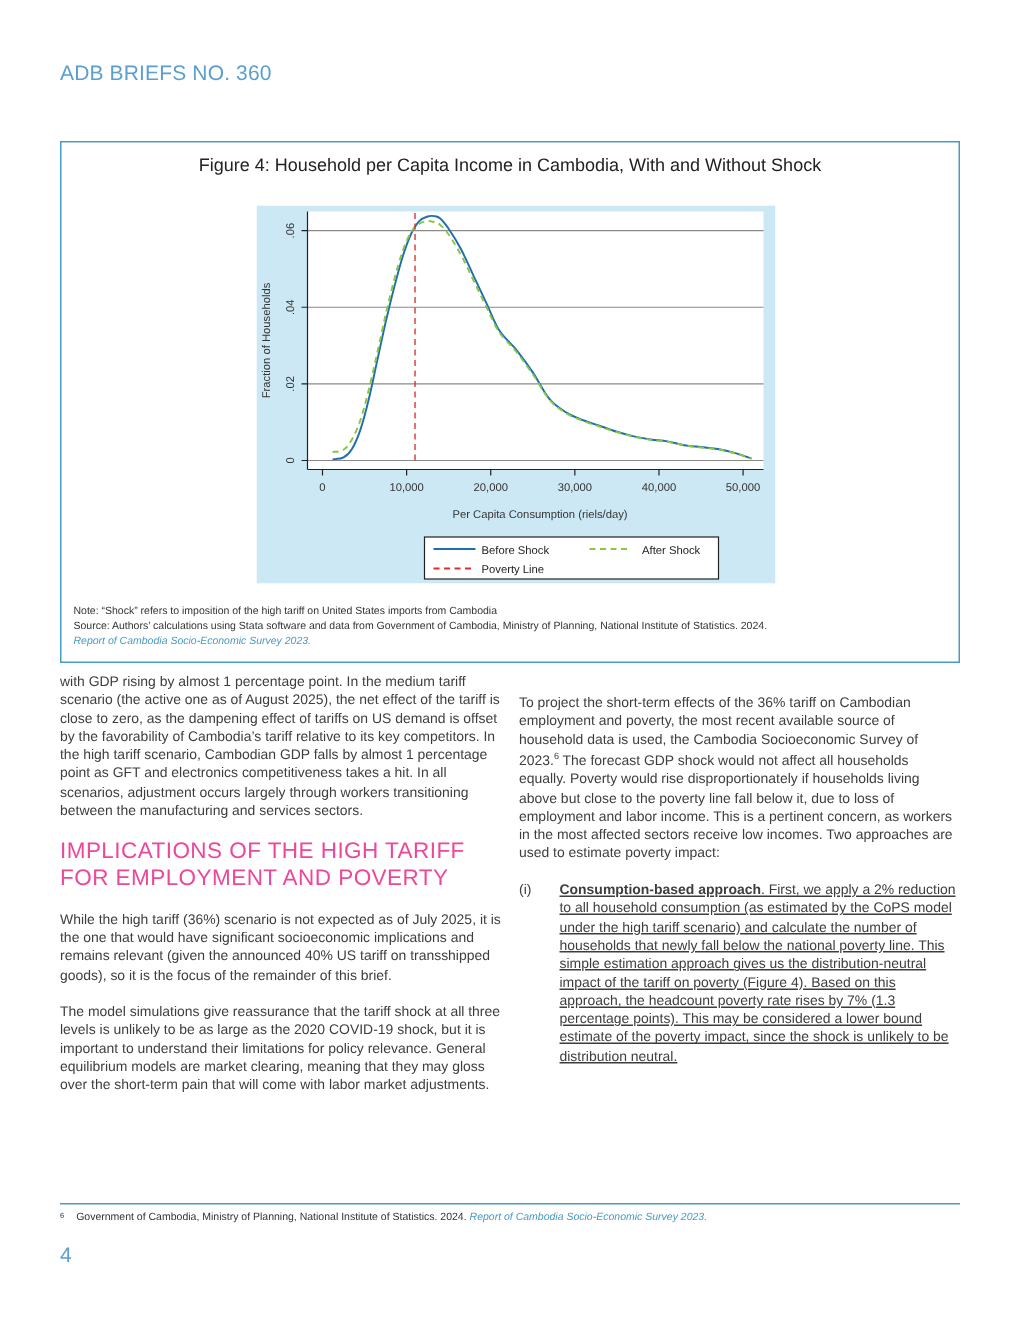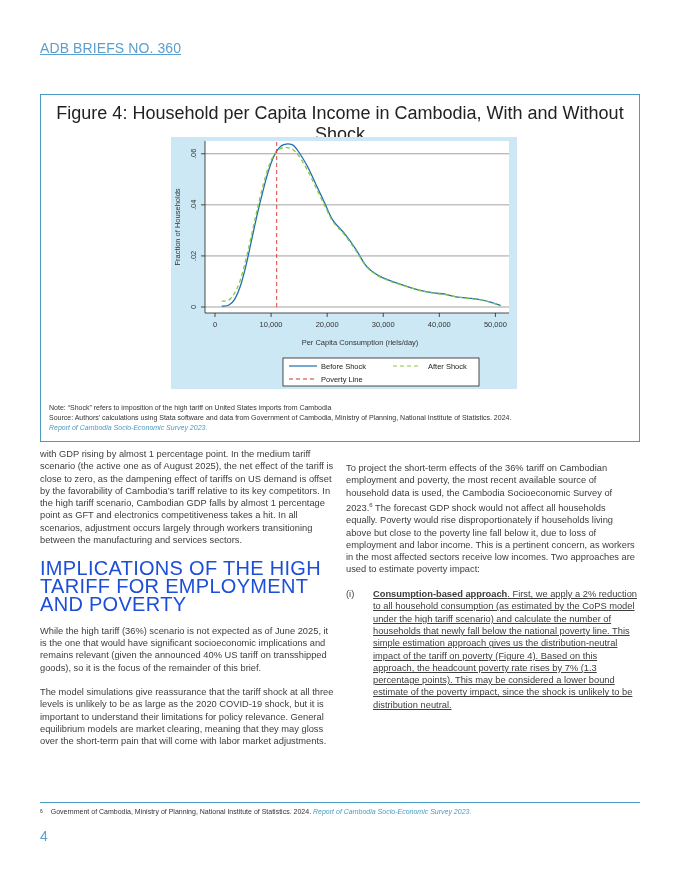--- a/index.html
+++ b/index.html
@@ -1,29 +1,29 @@
 <!DOCTYPE html>
 <html><head>
 <meta charset="utf-8">
 <style>
   html, body { margin:0; padding:0; background:#ffffff; }
   body { width:680px; height:880px; position:relative; overflow:hidden;
          font-family:"Liberation Sans", "DejaVu Sans", sans-serif; color:#3a3a3a; }
-  .series-title { position:absolute; left:40px; top:40px; font-size:14px; color:#5b9fcf; letter-spacing:0.1px;text-decoration:underline; }
+  .series-title { position:absolute; left:40px; top:40px; font-size:14px; color:#5b9fcf; letter-spacing:0.1px; }
   .figure-box { position:absolute; left:40px; top:94px; width:600px; height:348px;
                 border:1px solid #4a9bc0; box-sizing:border-box; }
-  .fig-title { position:absolute; left:0; right:0; top:8px; text-align:center; font-size:18px; color:#222; }
+  .fig-title { position:absolute; left:0; right:0; top:8px; text-align:center; font-size:12px; color:#222; }
   .chart-svg { position:absolute; left:130px; top:42px; }
   .notes { position:absolute; left:8px; top:308px; font-size:7px; line-height:10px; color:#333; }
   .notes .link { color:#4a9bc0; font-style:italic; }
   .col { position:absolute; font-size:9.3px; line-height:12.3px; color:#3d3d3d; }
   .col p { margin:0 0 12.3px 0; }
   .left-col { left:40px; top:448px; width:296px; }
   .right-col { left:346px; top:462px; width:292px; }
-  .heading { font-size:20px; line-height:18px; color:#1d4ed8; font-weight:normal; margin:10px 0 12px 0; letter-spacing:0.3px; }
+  .heading { font-size:15px; line-height:18px; color:#ec4899; font-weight:normal; margin:10px 0 12px 0; letter-spacing:0.3px; }
   .list-item { display:flex; }
   .list-item .num { width:27px; flex:none; }
   .list-item .txt { flex:1;text-decoration:underline; }
   .footnote-rule { position:absolute; left:40px; top:802px; width:600px; height:1px; background:#4a9bc0; }
   .footnote { position:absolute; left:40px; top:808px; font-size:7px; color:#333; }
   .footnote .mark { font-size:5px; vertical-align:top; margin-right:8px; }
   .footnote .link { color:#4a9bc0; font-style:italic; }
   .page-num { position:absolute; left:40px; top:828px; font-size:14px; color:#5b9fcf; }
   sup { font-size:6px; }
 </style>
@@ -89,21 +89,21 @@
   <div class="notes">
     <div>Note: “Shock” refers to imposition of the high tariff on United States imports from Cambodia</div>
     <div>Source: Authors’ calculations using Stata software and data from Government of Cambodia, Ministry of Planning, National Institute of Statistics. 2024.</div>
     <div class="link">Report of Cambodia Socio-Economic Survey 2023.</div>
   </div>
 </div>
 
 <div class="col left-col">
   <p>with GDP rising by almost 1 percentage point. In the medium tariff scenario (the active one as of August 2025), the net effect of the tariff is close to zero, as the dampening effect of tariffs on US demand is offset by the favorability of Cambodia’s tariff relative to its key competitors. In the high tariff scenario, Cambodian GDP falls by almost 1 percentage point as GFT and electronics competitiveness takes a hit. In all scenarios, adjustment occurs largely through workers transitioning between the manufacturing and services sectors.</p>
   <div class="heading">IMPLICATIONS OF THE HIGH TARIFF FOR EMPLOYMENT AND POVERTY</div>
-  <p>While the high tariff (36%) scenario is not expected as of June 2025, it is the one that would have significant socioeconomic implications and remains relevant (given the announced 40% US tariff on transshipped goods), so it is the focus of the remainder of this brief.</p>
+  <p>While the high tariff (36%) scenario is not expected as of July 2025, it is the one that would have significant socioeconomic implications and remains relevant (given the announced 40% US tariff on transshipped goods), so it is the focus of the remainder of this brief.</p>
   <p>The model simulations give reassurance that the tariff shock at all three levels is unlikely to be as large as the 2020 COVID-19 shock, but it is important to understand their limitations for policy relevance. General equilibrium models are market clearing, meaning that they may gloss over the short-term pain that will come with labor market adjustments.</p>
 </div>
 
 <div class="col right-col">
   <p><span>To project the short-term effects of the 36% tariff on Cambodian employment and poverty, the most recent available source of household data is used, the Cambodia Socioeconomic Survey of 2023.</span><sup>6</sup><span> The forecast GDP shock would not affect all households equally. Poverty would rise disproportionately if households living above but close to the poverty line fall below it, due to loss of employment and labor income. This is a pertinent concern, as workers in the most affected sectors receive low incomes. Two approaches are used to estimate poverty impact:</span></p>
   <div class="list-item">
     <span class="num">(i)</span>
     <span class="txt"><b>Consumption-based approach</b><span>. First, we apply a 2% reduction to all household consumption (as estimated by the CoPS model under the high tariff scenario) and calculate the number of households that newly fall below the national poverty line. This simple estimation approach gives us the distribution-neutral impact of the tariff on poverty (Figure 4). Based on this approach, the headcount poverty rate rises by 7% (1.3 percentage points). This may be considered a lower bound estimate of the poverty impact, since the shock is unlikely to be distribution neutral.</span></span>
   </div>
 </div>

